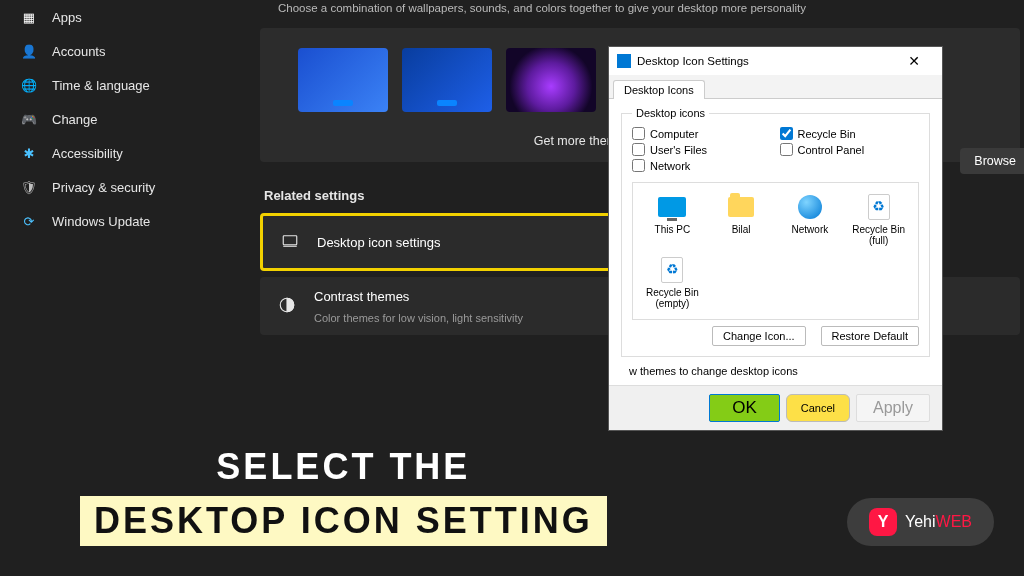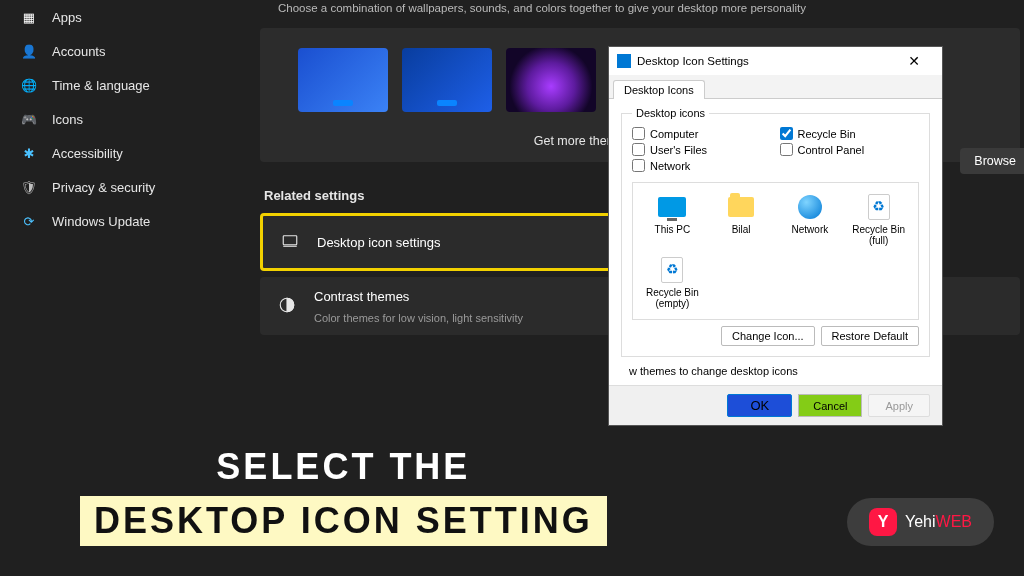--- a/index.html
+++ b/index.html
@@ -41,27 +41,27 @@
   .tab{background:#fff;border:1px solid #ccc;border-bottom:none;padding:3px 10px;font-size:11px;border-radius:3px 3px 0 0;position:relative;top:1px}
   .tab-body{background:#fff;padding:8px 12px}
   .fieldset{border:1px solid #ddd;padding:6px 10px 10px;margin-bottom:8px}
   .fieldset legend{font-size:11px;padding:0 4px}
   .chk-grid{display:grid;grid-template-columns:1fr 1fr;gap:3px 8px;margin-top:2px}
   .chk{display:flex;align-items:center;gap:5px;font-size:11px}
   .chk input{width:13px;height:13px;accent-color:#0078d4}
   .icon-grid{display:grid;grid-template-columns:repeat(4,1fr);gap:2px;margin-top:6px}
   .ico-cell{display:flex;flex-direction:column;align-items:center;padding:4px;font-size:10px;text-align:center;line-height:1.1}
   .ico-cell .glyph{width:28px;height:28px;margin-bottom:3px;display:flex;align-items:center;justify-content:center;font-size:22px}
-  .btn-row{display:flex;justify-content:flex-end;gap:6px;margin-top:6px}
+  .btn-row{display:flex;justify-content:flex-end;gap:15px;margin-top:6px}
   .win-btn{background:#fff;border:1px solid #bbb;border-radius:2px;padding:3px 10px;font-size:11px;cursor:pointer}
   .perm-row{margin:6px 0 0 8px;font-size:11px}
   .dlg-footer{background:#f0f0f0;padding:8px 12px;display:flex;justify-content:flex-end;gap:6px;border-top:1px solid #ddd}
-  .ok-btn{background:#1d4ed8;border:1px solid #0078d4;color:#000;padding:3px 22px;font-size:13px;border-radius:2px}
-  .sec-btn{background:#84cc16;border:1px solid #bbb;padding:3px 14px;font-size:11px;border-radius:0}
-  .dis-btn{background:#f5f5f5;border:1px solid #ddd;color:#999;padding:3px 16px;font-size:11px;border-radius:2px}
+  .ok-btn{background:#84cc16;border:1px solid #0078d4;color:#000;padding:3px 22px;font-size:17px;border-radius:2px}
+  .sec-btn{background:#fde047;border:1px solid #bbb;padding:3px 14px;font-size:11px;border-radius:6px}
+  .dis-btn{background:#f5f5f5;border:1px solid #ddd;color:#999;padding:3px 16px;font-size:16px;border-radius:2px}
 
   
   .caption{position:absolute;left:80px;bottom:30px;z-index:60}
   .cap-line1{font-size:36px;font-weight:700;letter-spacing:3px;color:#fff;margin-bottom:8px;text-align:center}
   .cap-line2{font-size:36px;font-weight:800;letter-spacing:3px;color:#111;background:#fef9c3;padding:4px 14px;display:inline-block}
 
   
   .logo-badge{position:absolute;right:30px;bottom:30px;background:#3d3d3d;border-radius:28px;padding:10px 22px;display:flex;align-items:center;gap:8px;z-index:55}
   .logo-y{width:28px;height:28px;background:#ff1744;border-radius:8px;color:#fff;font-weight:800;display:flex;align-items:center;justify-content:center;font-size:16px}
   .logo-text{font-size:16px;font-weight:400}
@@ -86,21 +86,21 @@
   <div class="side-item">
     <span class="side-icon" style="color:#4cc2ff">👤</span>
     <span>Accounts</span>
   </div>
   <div class="side-item">
     <span class="side-icon" style="color:#ff8c4c">🌐</span>
     <span>Time &amp; language</span>
   </div>
   <div class="side-item">
     <span class="side-icon" style="color:#c0c0c0">🎮</span>
-    <span>Icons</span>
+    <span>Change</span>
   </div>
   <div class="side-item">
     <span class="side-icon" style="color:#4cc2ff">✱</span>
     <span>Accessibility</span>
   </div>
   <div class="side-item">
     <span class="side-icon" style="color:#c0c0c0">🛡</span>
     <span>Privacy &amp; security</span>
   </div>
   <div class="side-item">

